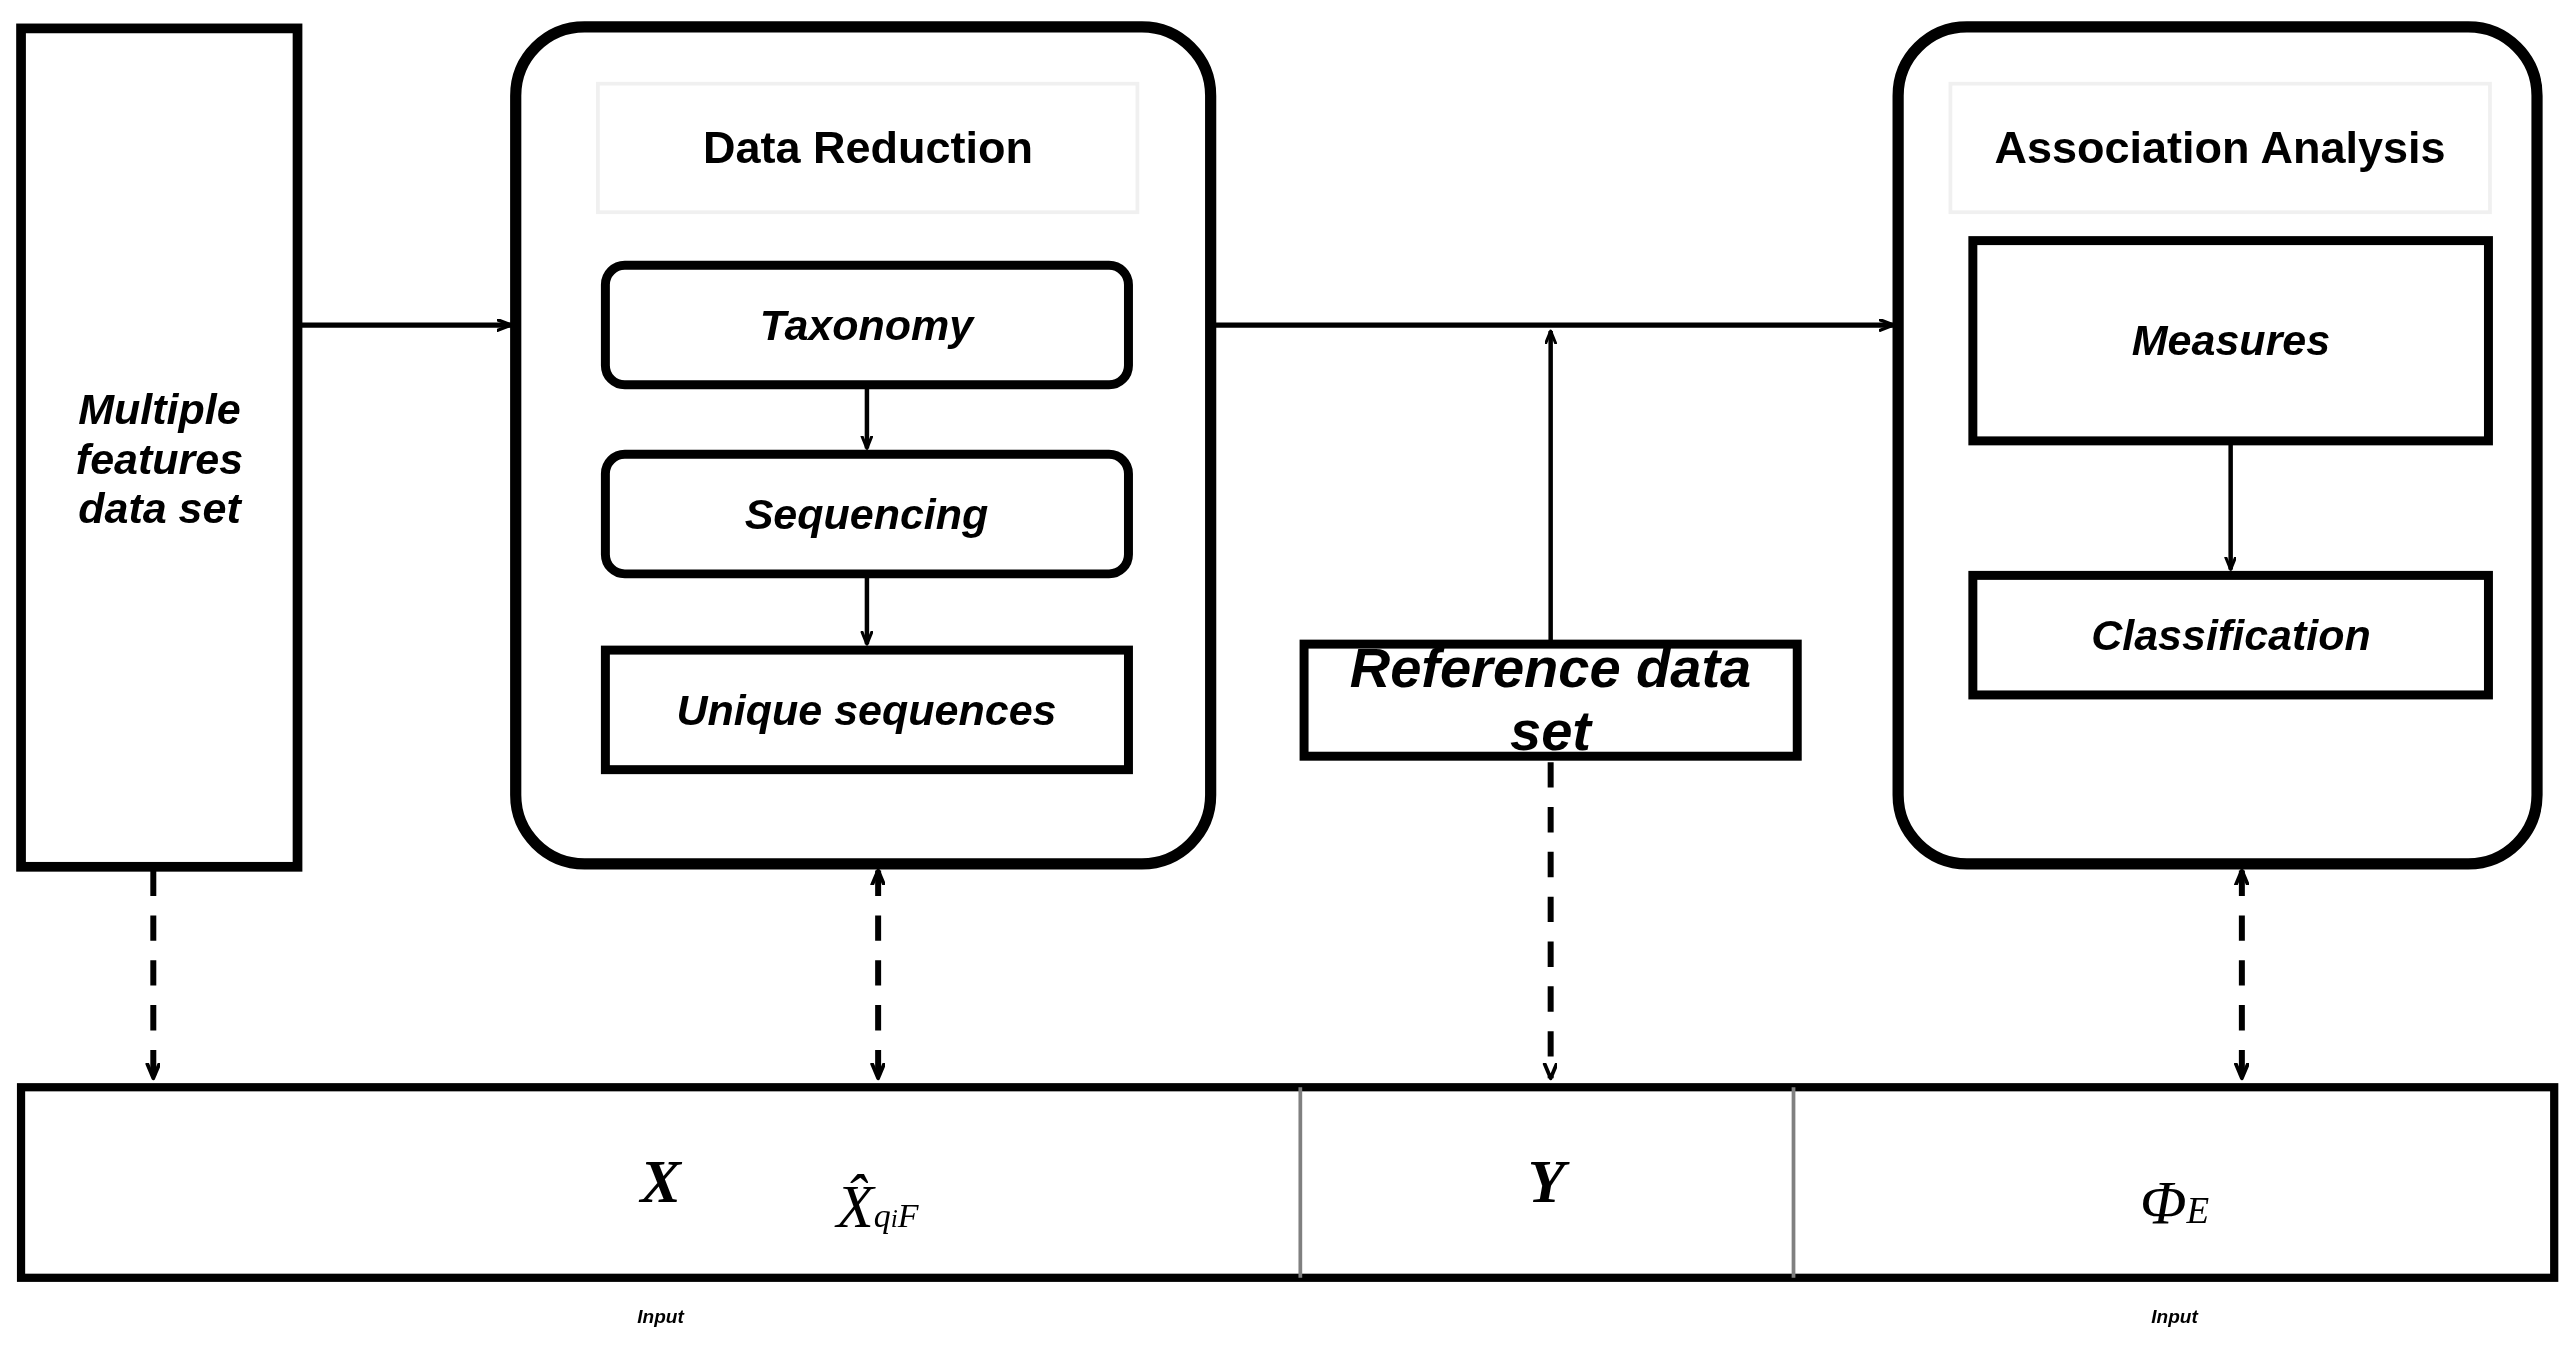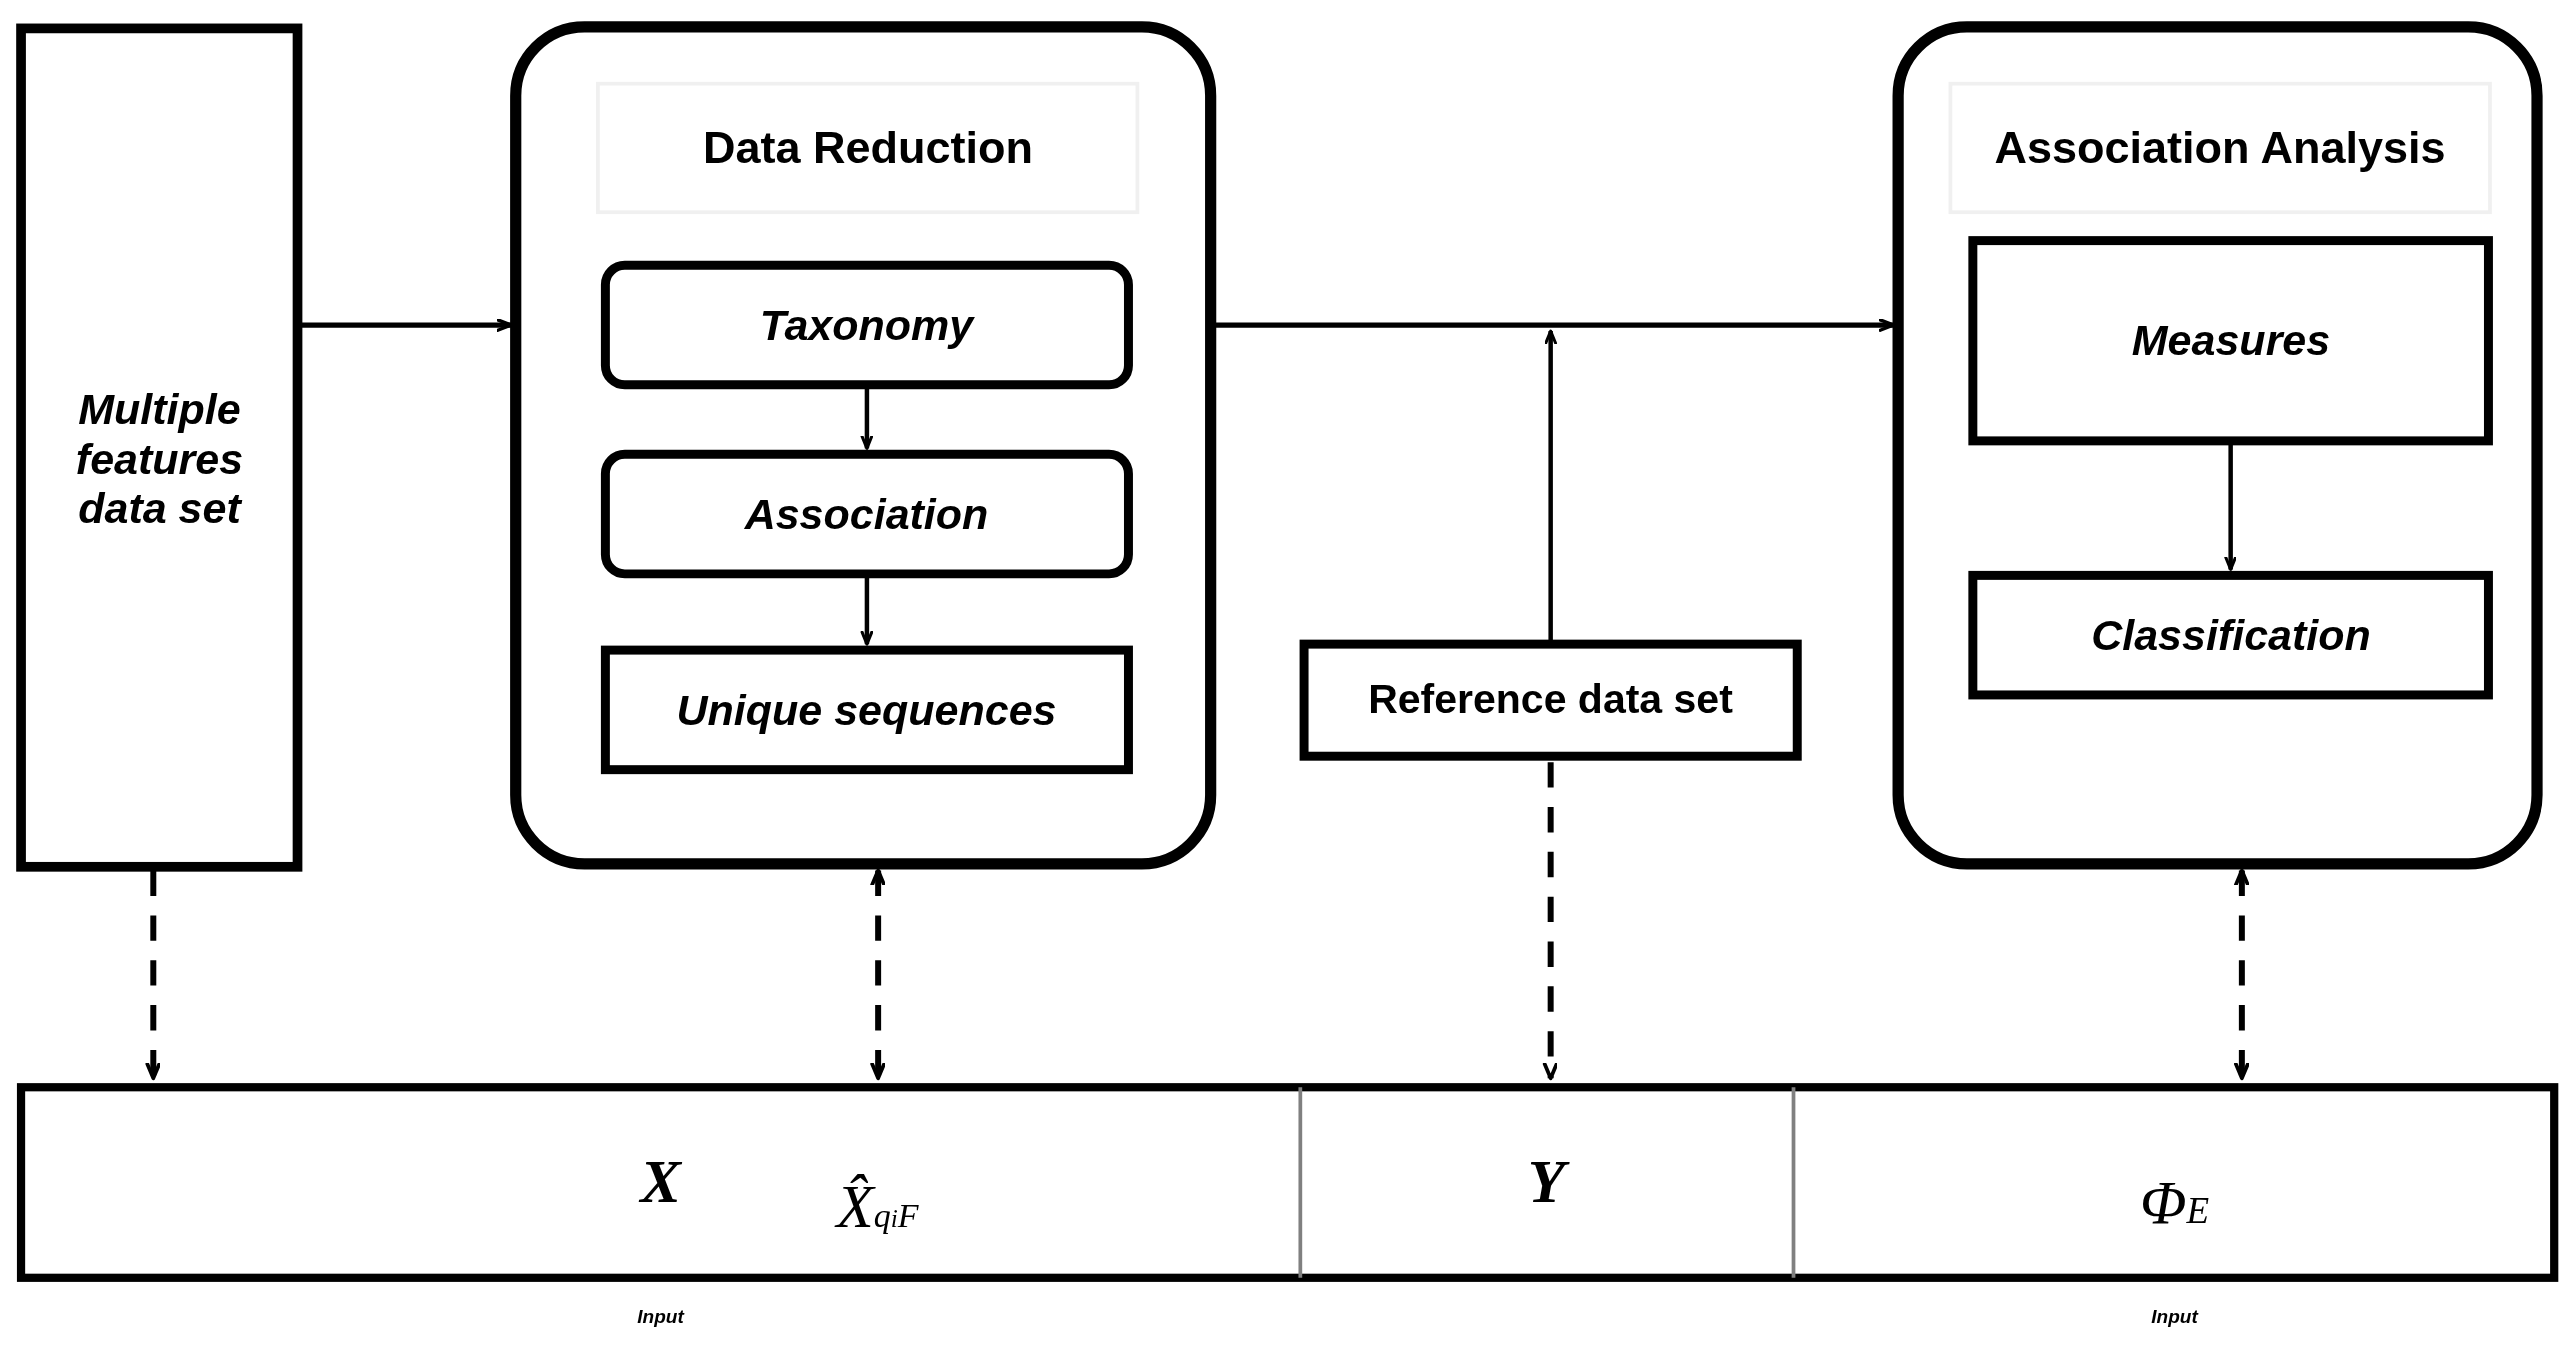--- a/index.html
+++ b/index.html
@@ -9,21 +9,21 @@
   svg#diagram{position:absolute;left:0;top:0;width:2576px;height:1357px;}
 
   .lbl{position:absolute;display:flex;align-items:center;justify-content:center;
        text-align:center;color:#000;line-height:1.12;pointer-events:none;}
 
   .sec-title{font-size:45px;font-weight:700;font-style:normal;
              font-family:"Liberation Sans", sans-serif;}
   .node-lbl{font-size:43px;font-weight:700;font-style:italic;
             font-family:"Liberation Sans", sans-serif;}
   .node-lbl.two-line{line-height:1.16;}
-  .source-lbl{font-size:41px;font-weight:700;
+  .source-lbl{font-size:56px;font-weight:700;font-style:italic;
               font-family:"Liberation Sans", sans-serif;}
   .io-lbl{font-size:19px;font-weight:700;font-style:italic;
           font-family:"Liberation Sans", sans-serif;}
   .sym{font-family:"Liberation Serif", serif;color:#000;}
   .sym .main{font-size:61px;font-weight:700;font-style:italic;}
   .sym .phi{font-size:61px;font-weight:400;font-style:italic;}
   .sym .sub{font-size:34px;font-weight:400;font-style:italic;
             vertical-align:-0.30em;}
   .sym .subsub{font-size:25.4px;font-weight:400;font-style:italic;
                vertical-align:-0.22em;}
@@ -91,21 +91,21 @@
         <div>Multiple</div>
         <div>features</div>
         <div>data set</div>
       </span>
   </div>
 
   <div class="lbl sec-title" style="left:598px;top:84px;width:540px;height:129px;">Data Reduction</div>
 
   <div class="lbl node-lbl" style="left:605px;top:265px;width:523px;height:120px;text-align:center;">Taxonomy</div>
 
-  <div class="lbl node-lbl" style="left:605px;top:454px;width:523px;height:120px;">Association</div>
+  <div class="lbl node-lbl" style="left:605px;top:454px;width:523px;height:120px;">Sequencing</div>
 
   <div class="lbl sec-title" style="left:1950px;top:84px;width:540px;height:129px;">Association Analysis</div>
 
   <div class="lbl node-lbl" style="left:605px;top:650px;width:523px;height:120px;">Unique sequences</div>
 
   <div class="lbl node-lbl two-line" style="left:1973px;top:241px;width:516px;height:200px;flex-direction:column;">
     <span>Measures</span>
   </div>
 
   <div class="lbl node-lbl" style="left:1973px;top:575px;width:516px;height:120px;">Classification</div>

